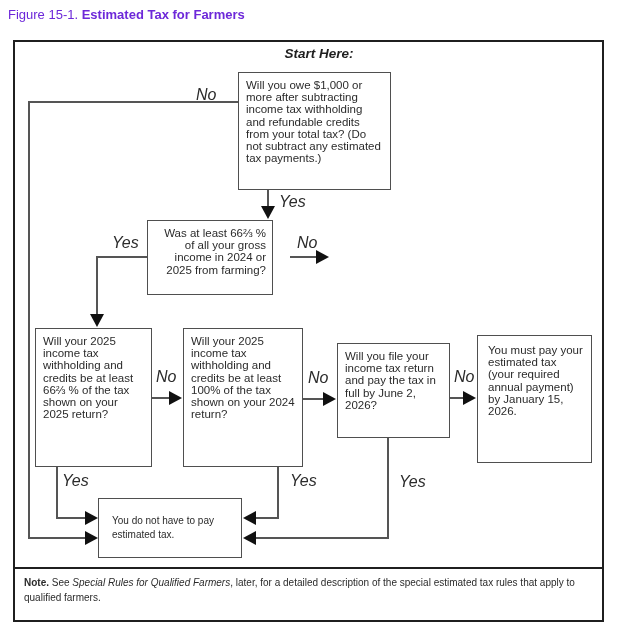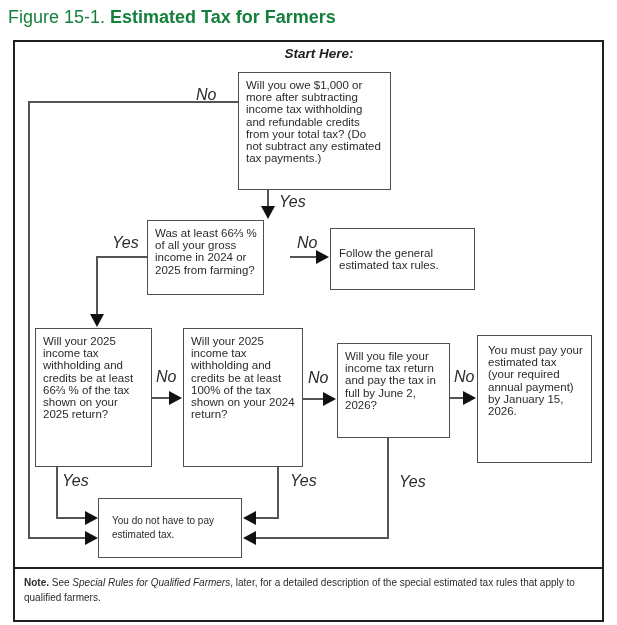--- a/index.html
+++ b/index.html
@@ -1,21 +1,21 @@
 <!DOCTYPE html>
 <html><head>
 <meta charset="utf-8">
 <style>
   html,body{margin:0;padding:0;background:#ffffff;}
   .canvas{
     position:relative;width:617px;height:625px;background:#ffffff;
     font-family:"Liberation Sans","DejaVu Sans",sans-serif;
     color:#262626;overflow:hidden;
   }
-  .fig-title{position:absolute;left:8px;top:7px;font-size:18px;color:#15803d;white-space:nowrap;}
+  .fig-title{position:absolute;left:8px;top:7px;font-size:13px;color:#6d28d9;white-space:nowrap;}
   .fig-title .bold{font-weight:bold;}
   .outer{
     position:absolute;left:13px;top:40px;width:591px;height:582px;
     border:2px solid #1f1f1f;box-sizing:border-box;background:#ffffff;
   }
   .start-here{
     position:absolute;left:238px;top:46px;width:162px;text-align:center;
     font-size:13.5px;font-weight:bold;font-style:italic;color:#1f1f1f;
   }
   .node{
@@ -46,23 +46,22 @@
   <div class="fig-title">
     <span>Figure 15-1. </span><span class="bold">Estimated Tax for Farmers</span>
   </div>
 
   <div class="outer"></div>
 
   <div class="start-here">Start Here:</div>
 
   <div class="node" style="left:238px;top:72px;width:153px;height:118px;">Will you owe $1,000 or more after subtracting income tax withholding and refundable credits from your total tax? (Do not subtract any estimated tax payments.)</div>
 
-  <div class="node" style="left:147px;top:220px;width:117px;height:75px;">Was at least 66⅔ % of all your gross income in 2024 or 2025 from farming?</div>
+  <div class="node" style="left:147px;top:220px;width:126px;height:75px;text-align:right;">Was at least 66⅔ % of all your gross income in 2024 or 2025 from farming?</div>
 
-  <div class="node vcenter" style="left:330px;top:228px;width:145px;height:62px;padding-left:8px;">Follow the general estimated tax rules.</div>
 
   <div class="node" style="left:35px;top:328px;width:117px;height:139px;">Will your 2025 income tax withholding and credits be at least 66⅔ % of the tax shown on your 2025 return?</div>
 
   <div class="node" style="left:183px;top:328px;width:120px;height:139px;">Will your 2025 income tax withholding and credits be at least 100% of the tax shown on your 2024 return?</div>
 
   <div class="node" style="left:337px;top:343px;width:113px;height:95px;">Will you file your income tax return and pay the tax in full by June 2, 2026?</div>
 
   <div class="node" style="left:477px;top:335px;width:115px;height:128px;padding-top:8px;padding-left:10px;">You must pay your estimated tax (your required annual payment) by January 15, 2026.</div>
 
   <div class="node vcenter" style="left:98px;top:498px;width:144px;height:60px;padding-left:13px;font-size:10px;line-height:14px;">You do not have to pay estimated tax.</div>

